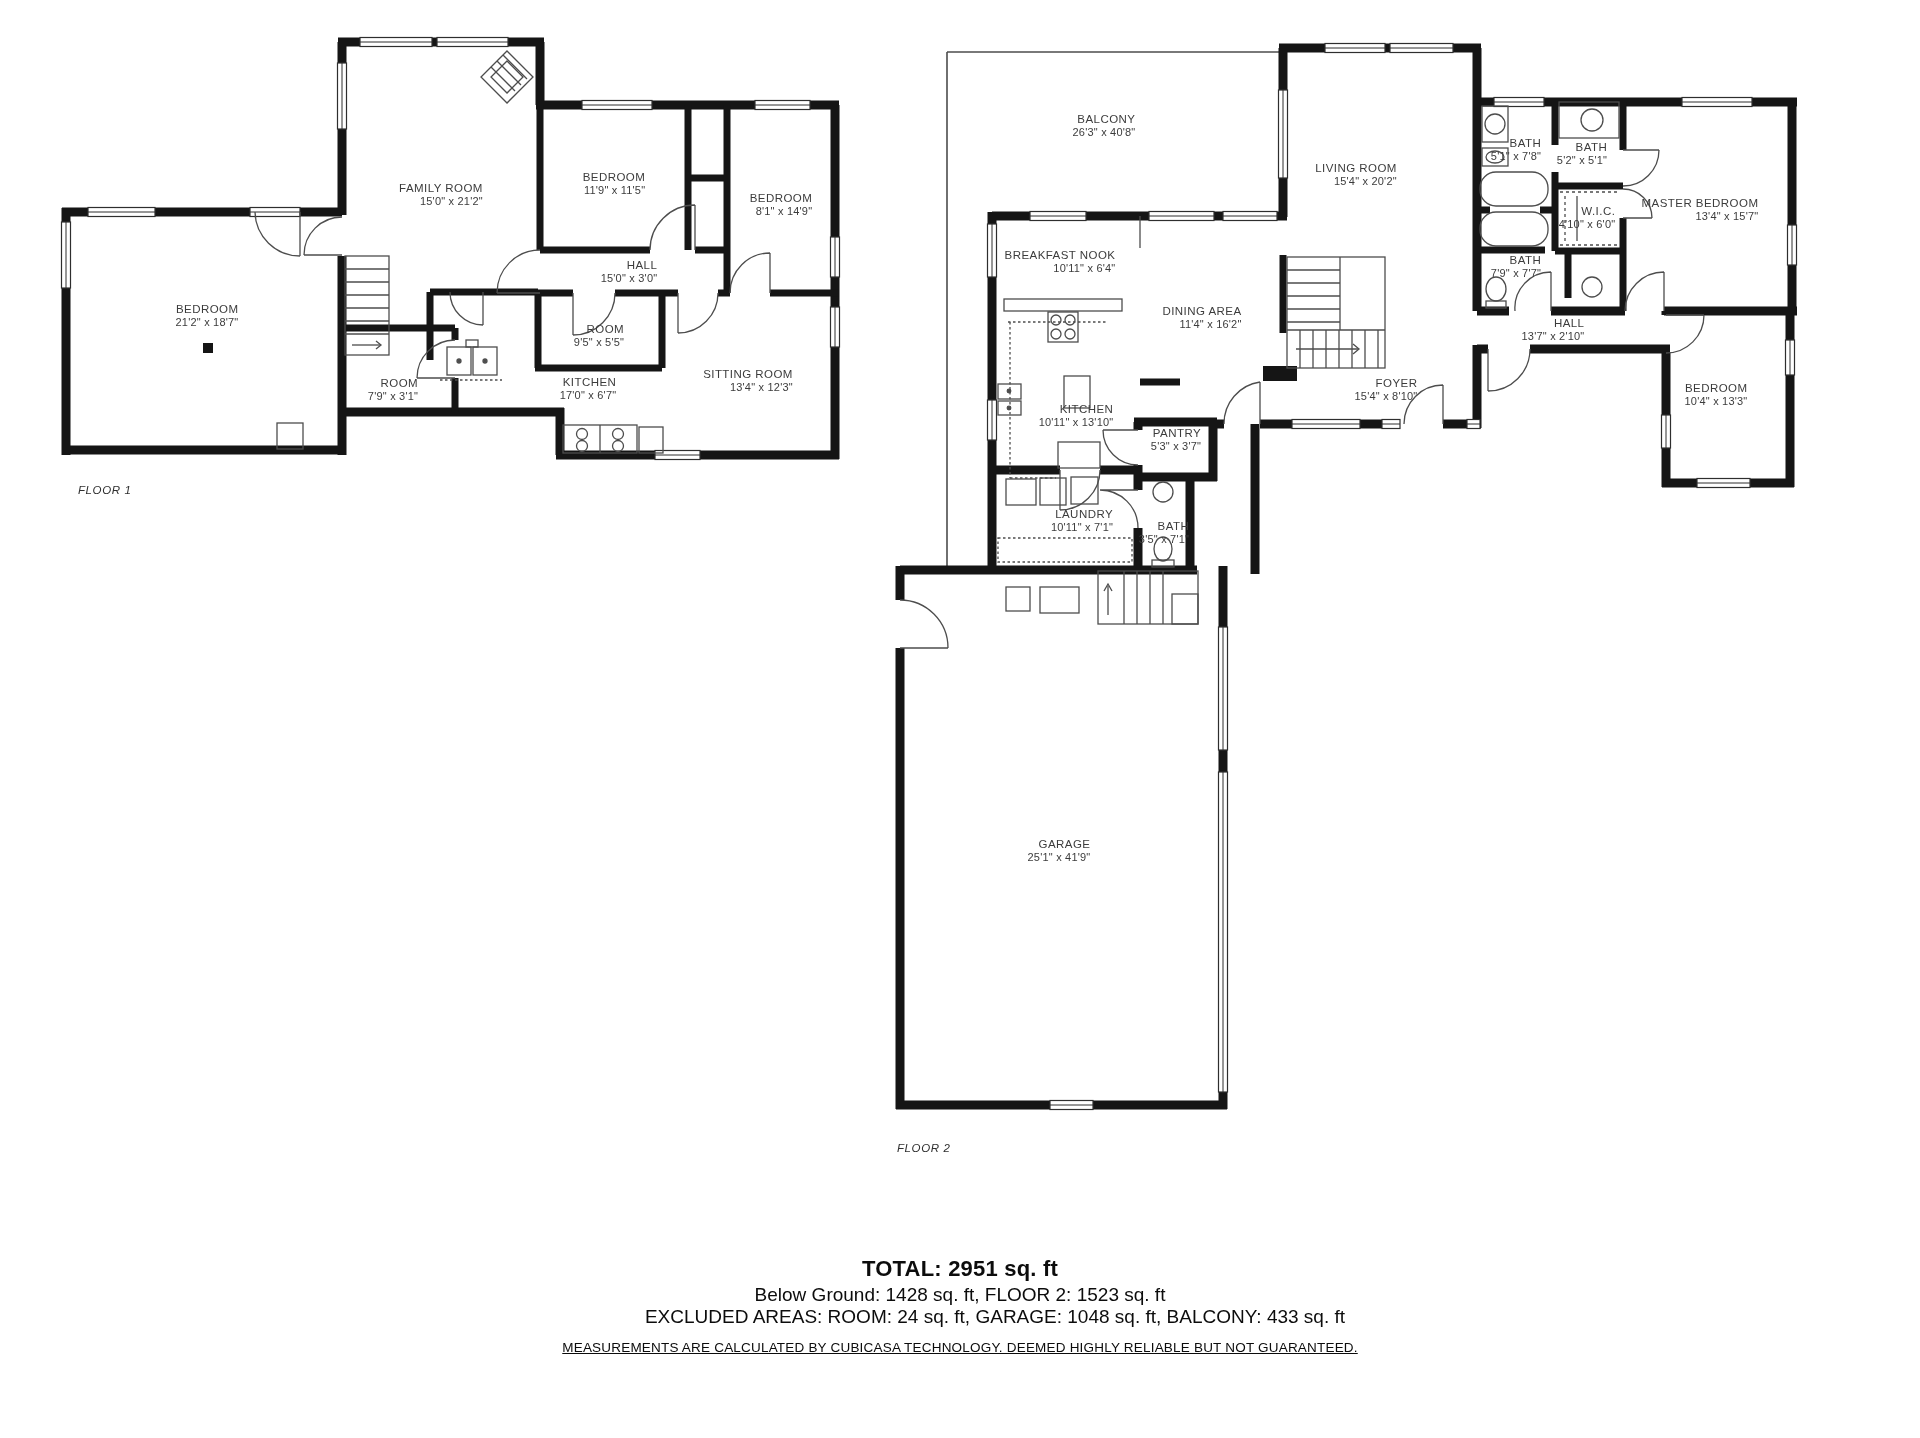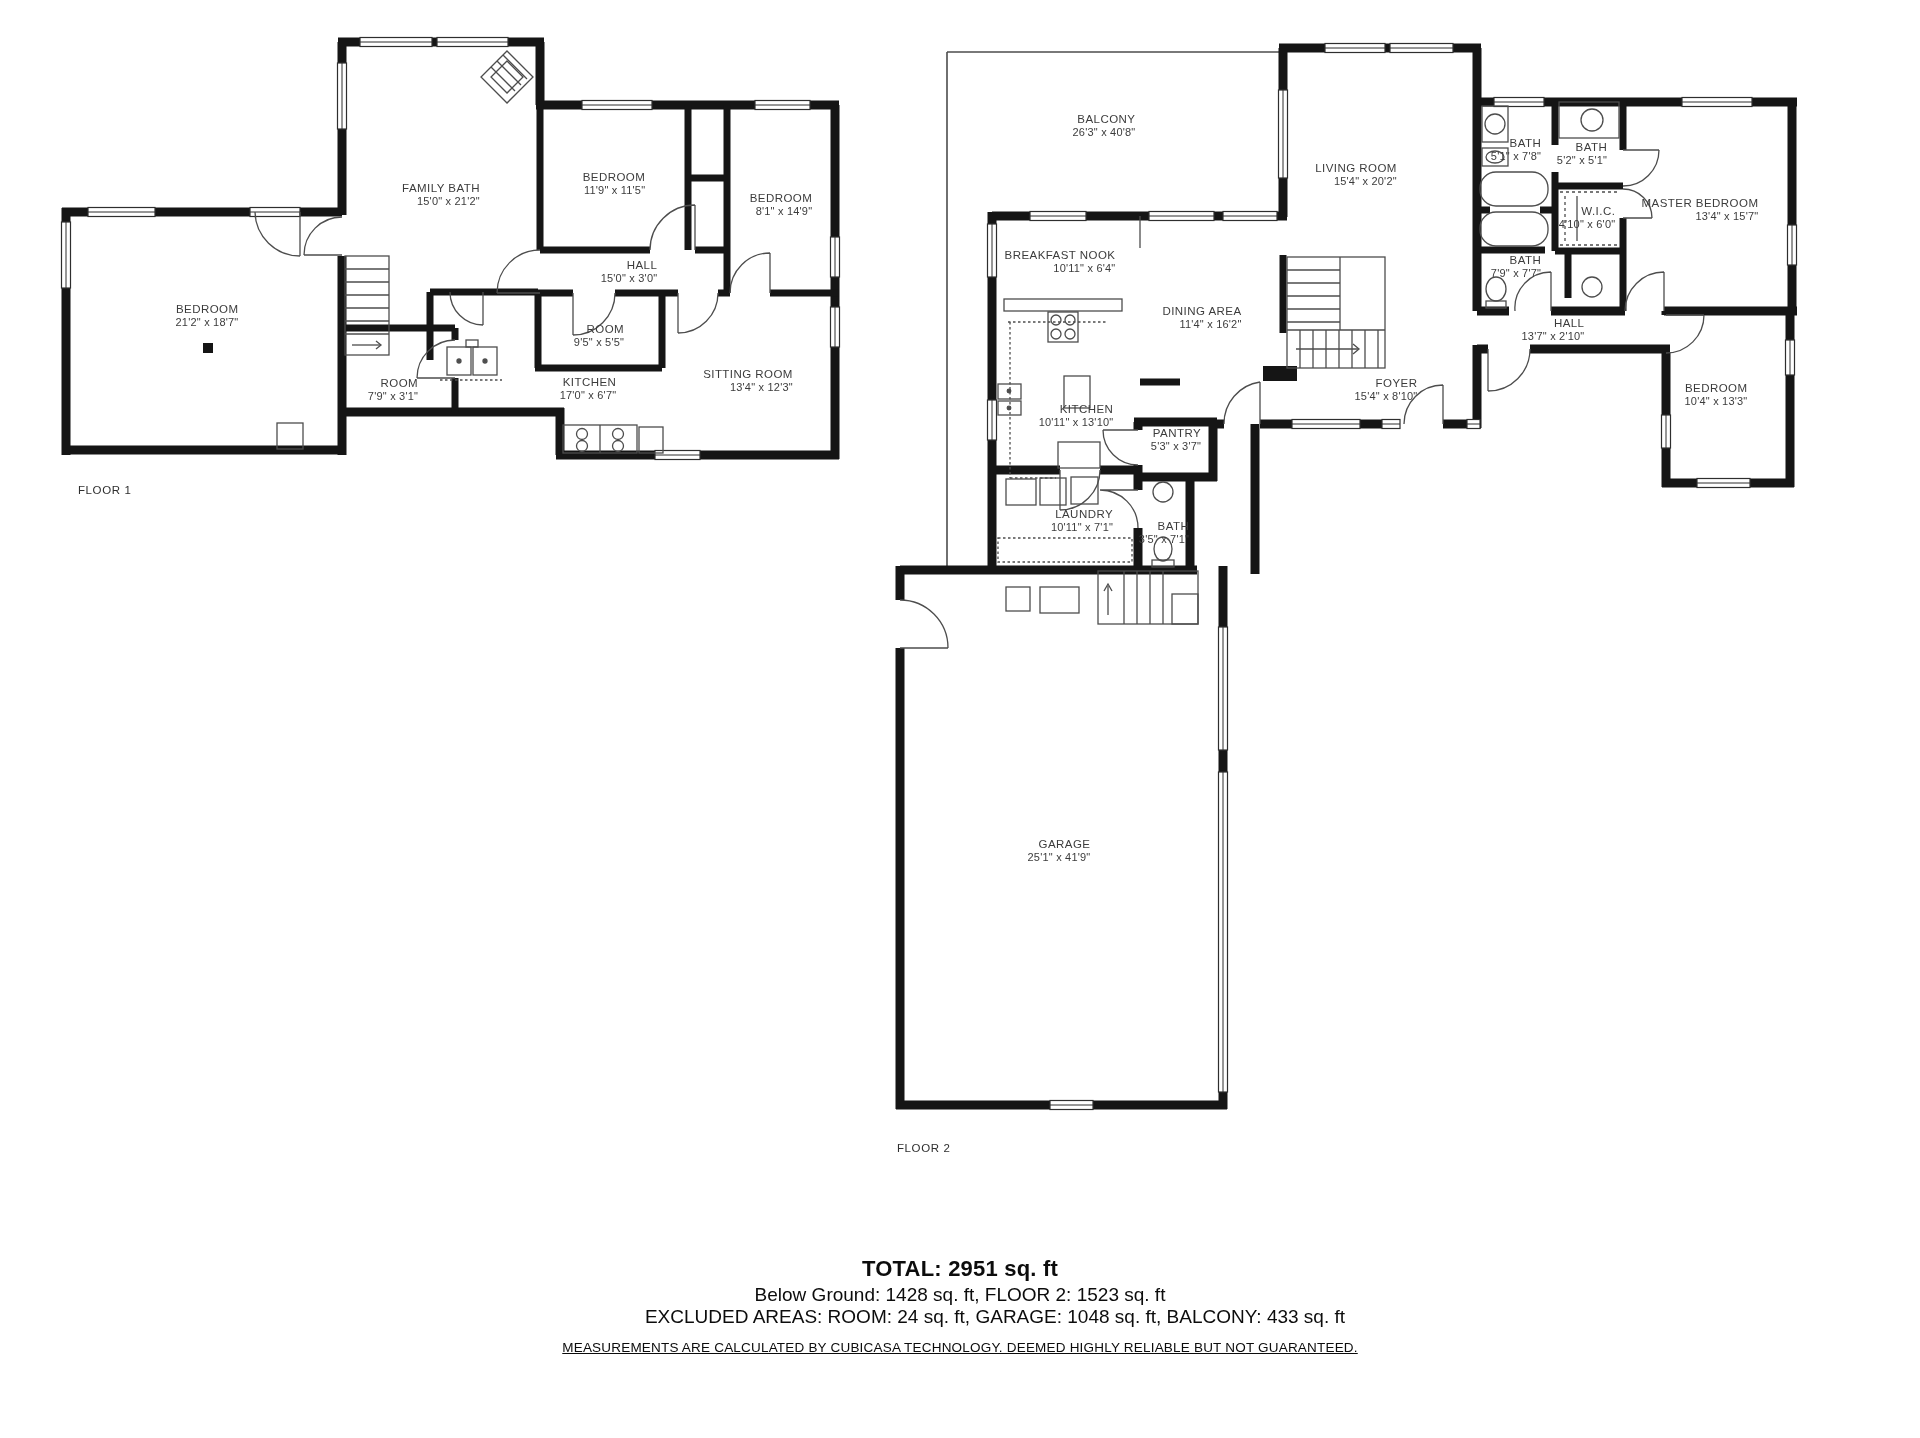--- a/index.html
+++ b/index.html
@@ -3,21 +3,21 @@
 <meta charset="utf-8">
 <style>
   html,body{margin:0;padding:0;background:#ffffff;}
   .canvas{position:relative;width:1920px;height:1438px;background:#ffffff;overflow:hidden;
           font-family:"Liberation Sans","DejaVu Sans",sans-serif;}
   .plan-svg{position:absolute;left:0;top:0;}
   .room-label{position:absolute;transform:translate(-50%,-50%);text-align:right;
               color:#3c3c3c;white-space:nowrap;line-height:1.25;}
   .room-label .rn{font-size:11.5px;letter-spacing:.45px;}
   .room-label .rd{font-size:11px;letter-spacing:.2px;}
-  .floor-tag{position:absolute;font-size:11.5px;letter-spacing:.6px;color:#2f2f2f;}
+  .floor-tag{position:absolute;font-size:11.5px;letter-spacing:.6px;color:#2f2f2f;font-style:italic;}
   .summary{position:absolute;left:0;width:1920px;text-align:center;color:#0c0c0c;}
   .sum-total{top:1256px;font-size:22px;font-weight:bold;letter-spacing:.2px;}
   .sum-breakdown{top:1284px;font-size:19px;}
   .sum-excluded{top:1306px;font-size:19px;padding-left:35px;}
   .sum-disclaimer{top:1340px;font-size:13.5px;letter-spacing:.2px;text-decoration:underline;}
 </style>
 </head>
 <body>
 
 <div class="canvas">
@@ -303,21 +303,21 @@
     <rect x="1006" y="587" width="24" height="24"></rect>
     <rect x="1040" y="587" width="39" height="26"></rect>
   </g>
 </svg>
 
 <div class="room-label" style="left:207px;top:316px">
   <div class="rn">BEDROOM</div>
   <div class="rd">21'2" x 18'7"</div>
 </div>
 <div class="room-label" style="left:441px;top:195px">
-  <div class="rn">FAMILY BATH</div>
+  <div class="rn">FAMILY ROOM</div>
   <div class="rd">15'0" x 21'2"</div>
 </div>
 <div class="room-label" style="left:614px;top:184px">
   <div class="rn">BEDROOM</div>
   <div class="rd">11'9" x 11'5"</div>
 </div>
 <div class="room-label" style="left:781px;top:205px">
   <div class="rn">BEDROOM</div>
   <div class="rd">8'1" x 14'9"</div>
 </div>

